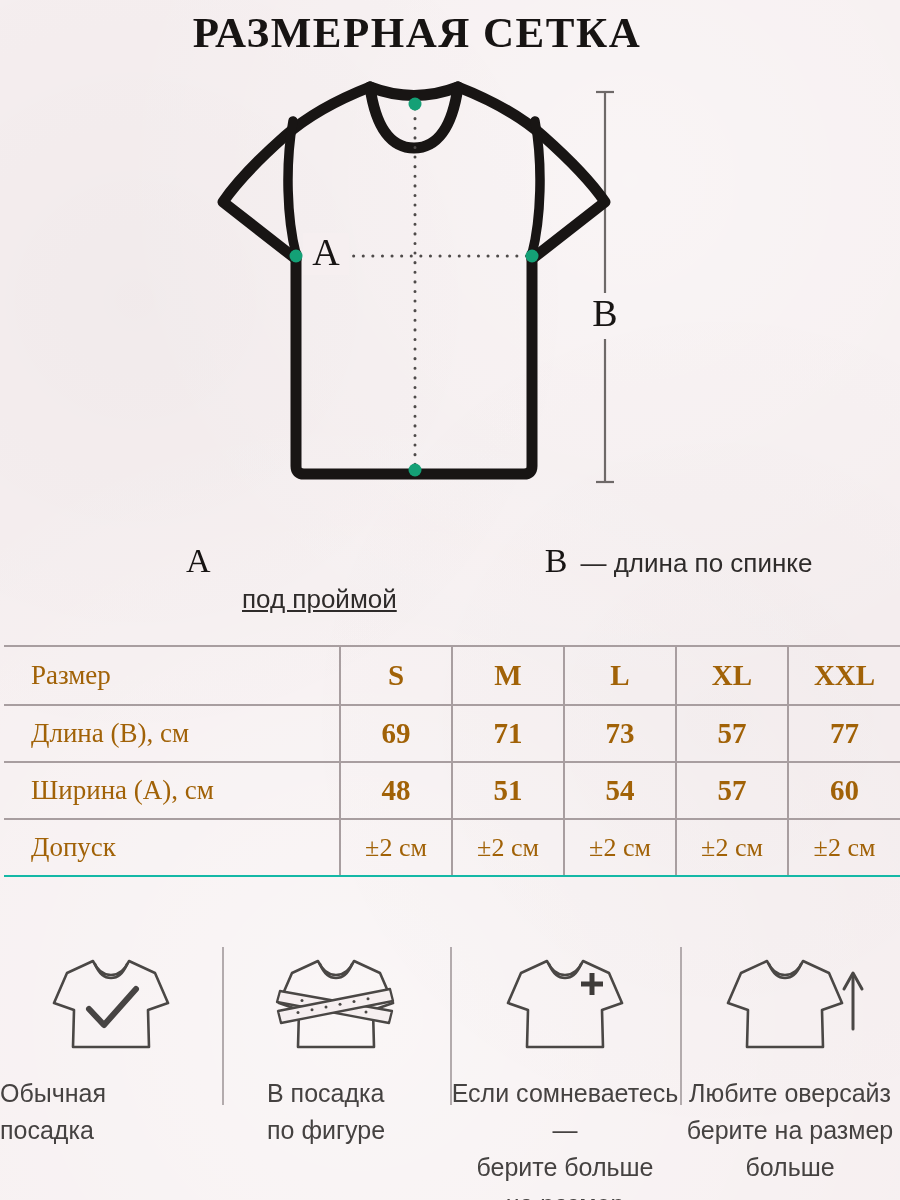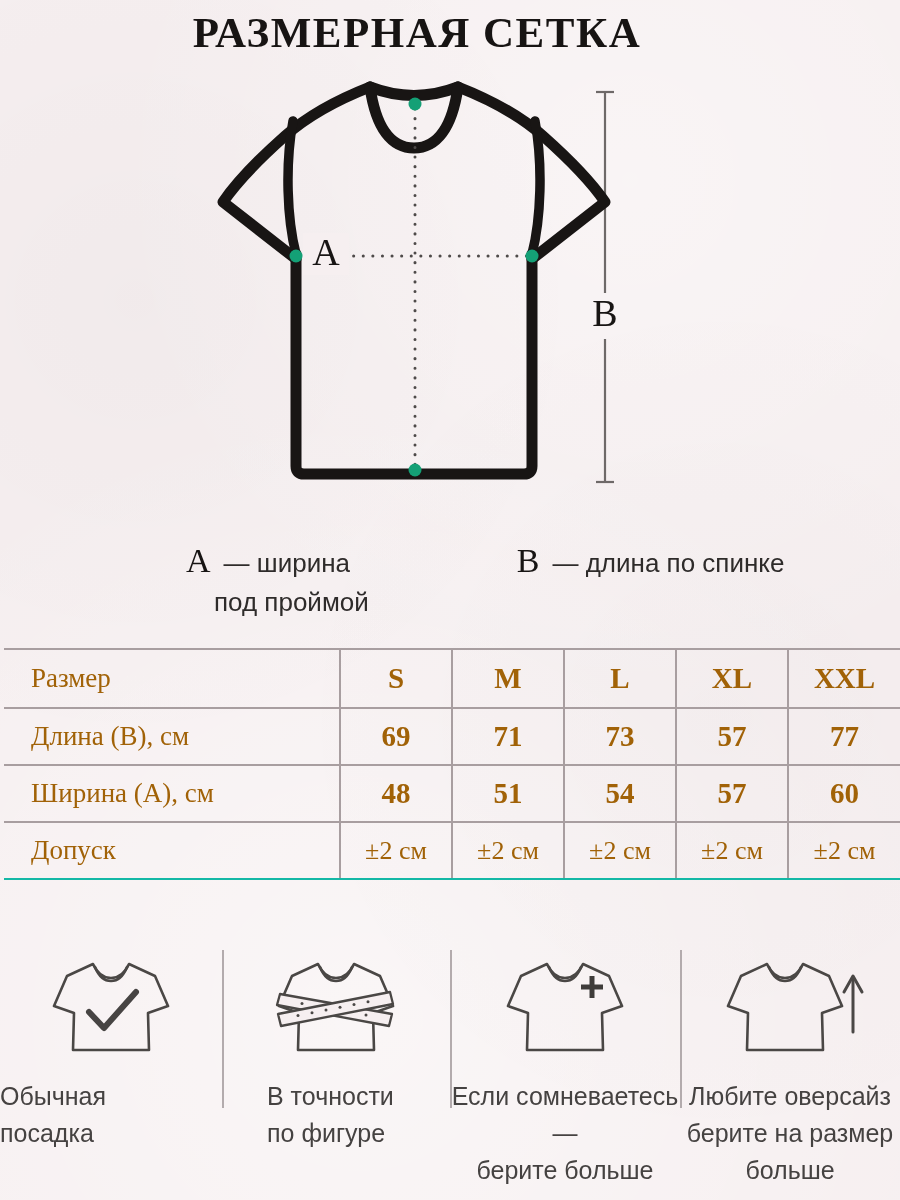--- a/index.html
+++ b/index.html
@@ -34,21 +34,21 @@
   .legend{
     display:flex;align-items:flex-start;
     margin:44px 0 0 186px;
     font-size:26px;line-height:39px;color:#2e2b2a;
   }
   .legend .lrow{display:flex;align-items:baseline;gap:13px;}
   .legend .letter{
     font-family:"Liberation Serif",serif;
     font-size:34px;color:#171413;
   }
-  .legend .indent{margin-left:28px;}
+  .legend .indent{margin-left:56px;text-decoration:underline;}
   .legend .legend-b{margin-left:148px;}
 
   
   table.tbl{
     width:892px;margin:26px 4px 0 4px;
     border-collapse:collapse;table-layout:fixed;
     font-family:"Liberation Serif",serif;color:#a16207;
   }
   table.tbl col.c-label{width:336px;}
   table.tbl col.c-size{width:112px;}
@@ -127,21 +127,20 @@
         <circle cx="99" cy="189" r="6.5"></circle>
         <circle cx="335" cy="189" r="6.5"></circle>
       </g>
     </svg>
   </div>
 
   <div class="legend">
     <div class="legend-a">
       <div class="lrow">
         <span class="letter">А</span>
-        <span>— ширина</span>
       </div>
       <div class="indent">под проймой</div>
     </div>
     <div class="legend-b">
       <div class="lrow">
         <span class="letter">В</span>
         <span>— длина по спинке</span>
       </div>
     </div>
   </div>
@@ -220,21 +219,21 @@
               <circle cx="60" cy="58" r="1.5"></circle>
             <circle cx="74" cy="55.3" r="1.5"></circle>
               <circle cx="88" cy="52.6" r="1.5"></circle>
               <circle cx="102" cy="49.8" r="1.5"></circle>
             <circle cx="36" cy="51.5" r="1.5"></circle>
               <circle cx="100" cy="63" r="1.5"></circle>
           </g>
         </g>
       </svg>
       <div class="fit-caption cap-left-2">
-        <div>В точности</div>
+        <div>В посадка</div>
         <div>по фигуре</div>
       </div>
     </div>
 
     <div class="fit-item">
       <svg class="fit-icon" width="150" height="112" viewBox="0 0 150 112">
         <g transform="translate(5,0)" stroke="#4a4745" fill="none" stroke-width="2.6" stroke-linejoin="round" stroke-linecap="round">
           <path d="M52,12 L26,24 L13,54 L33,61 L32,98 L108,98 L107,61 L127,54 L114,24 L88,12 C83,23 76,26 70,26 C64,26 57,23 52,12 Z"></path>
           <path d="M54,15 C58,25 64,29 70,29 C76,29 82,25 86,15"></path>
           <g stroke="#3f3c3a" stroke-width="5" stroke-linecap="butt">

